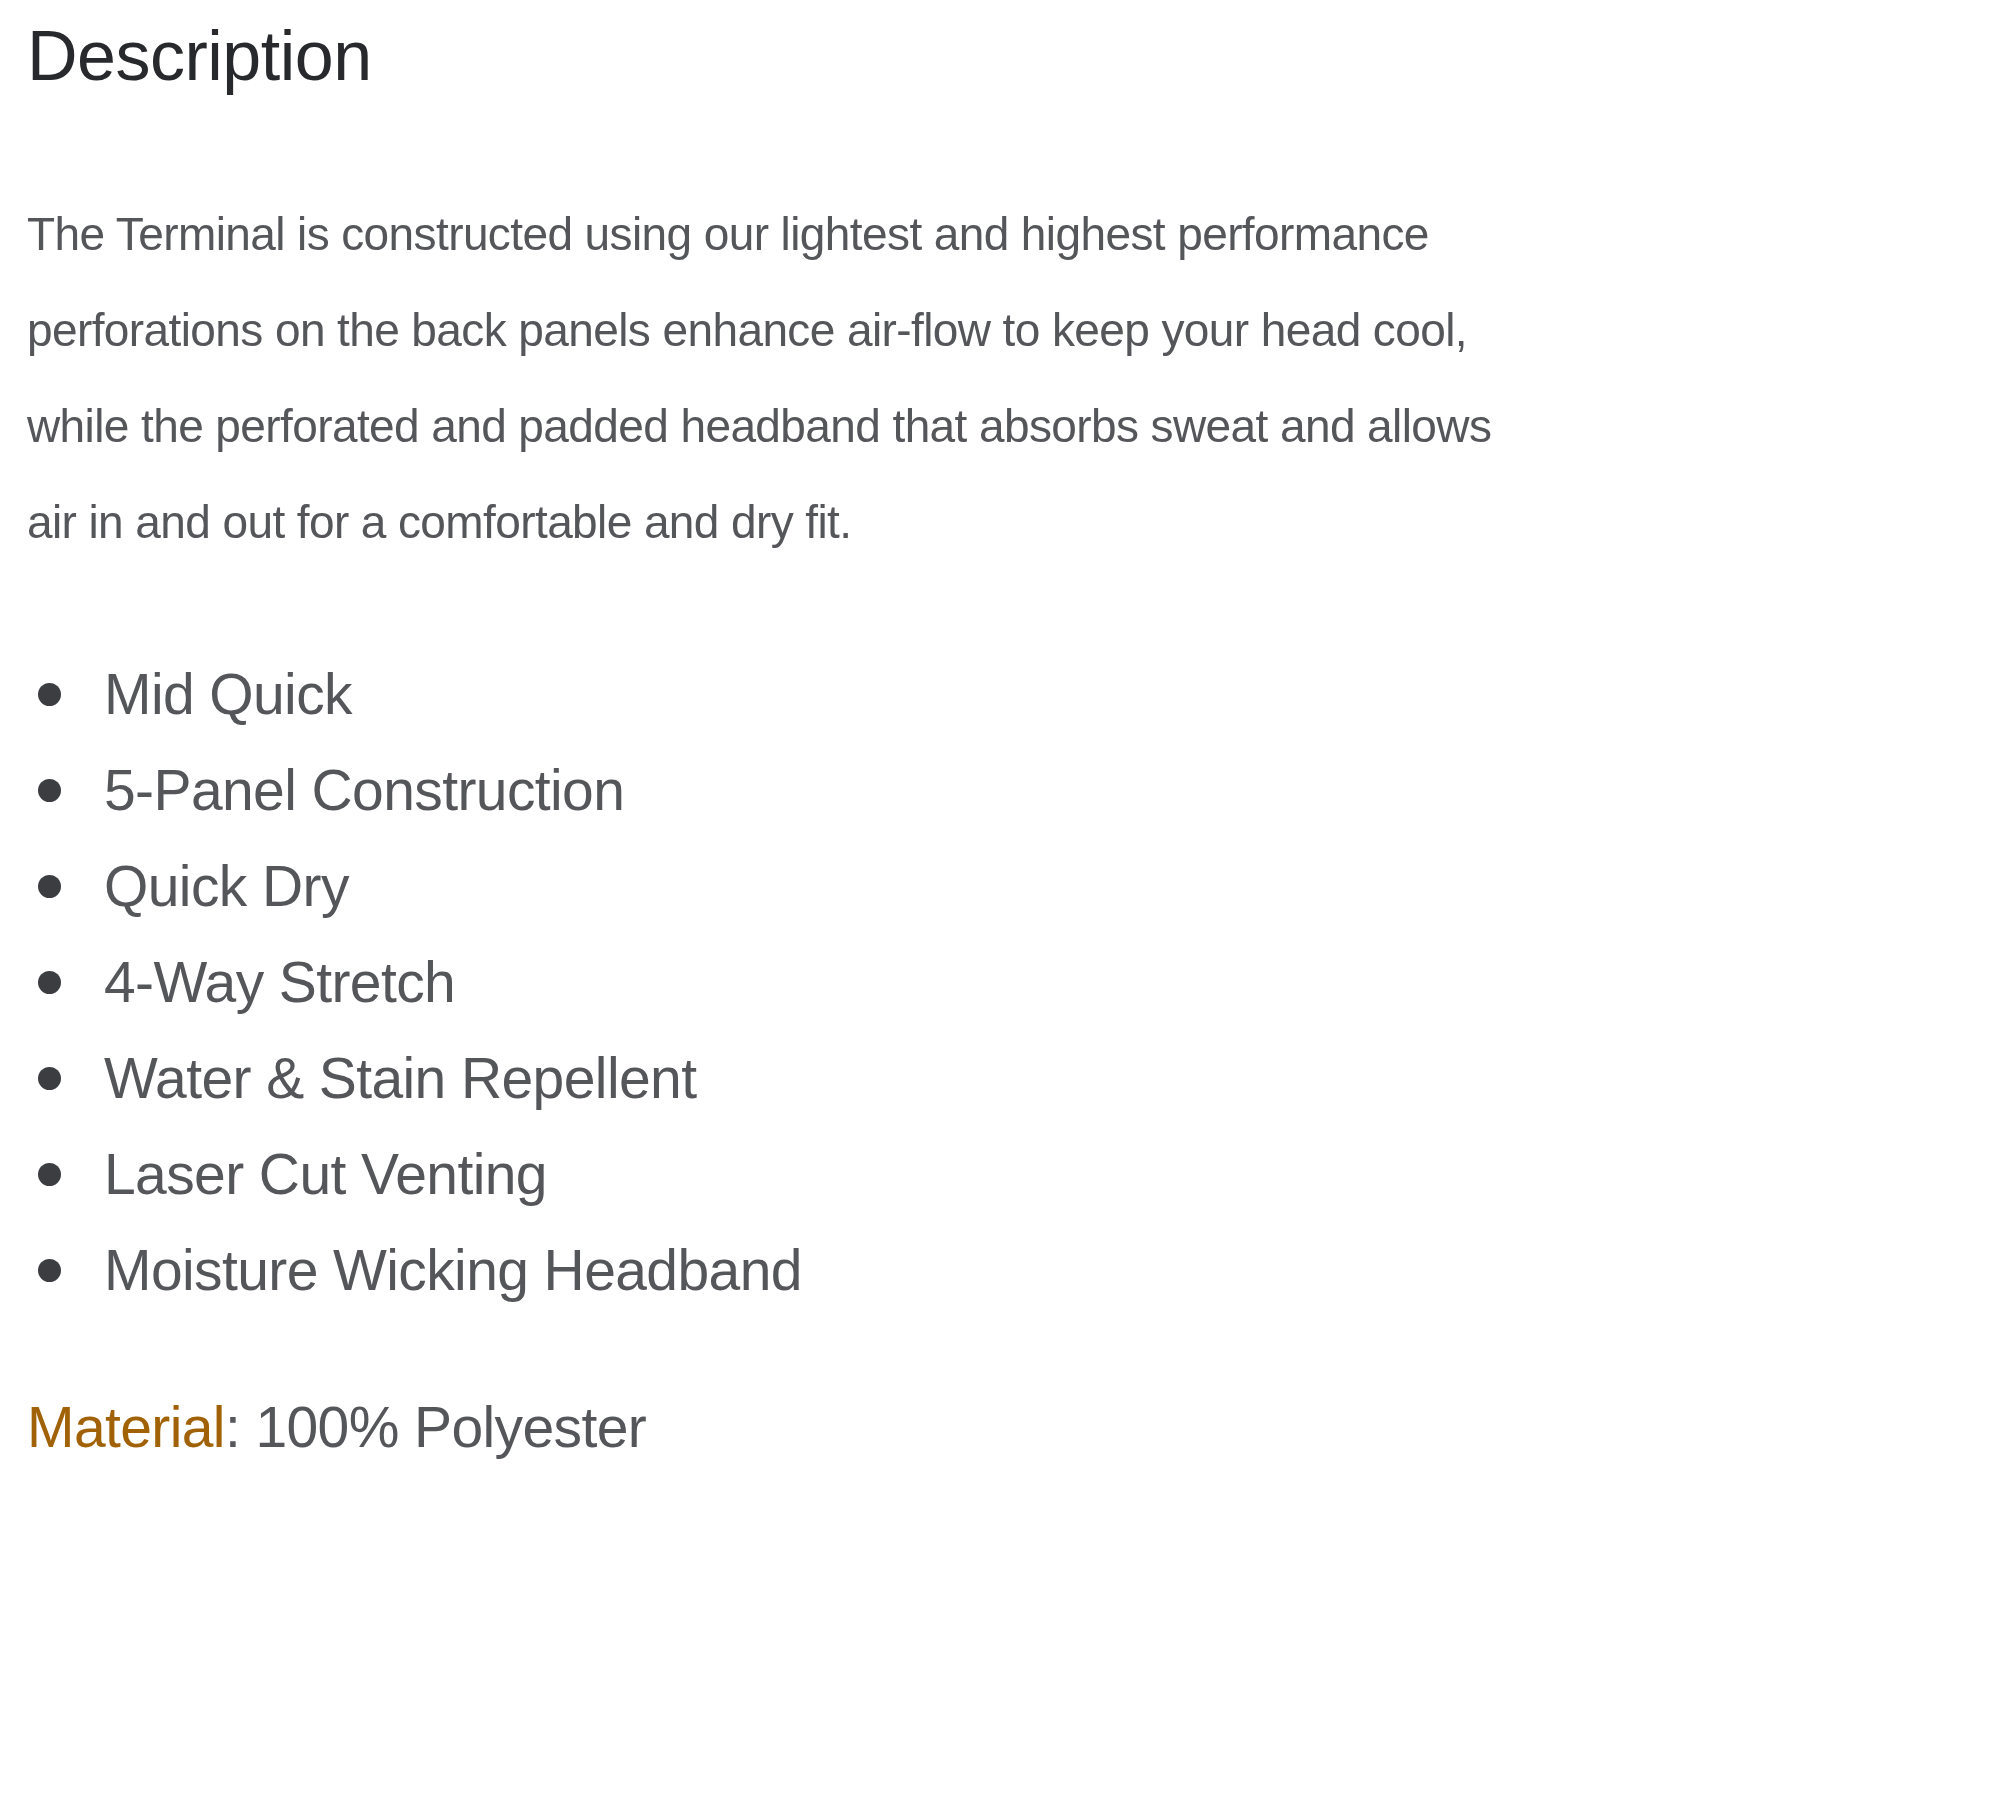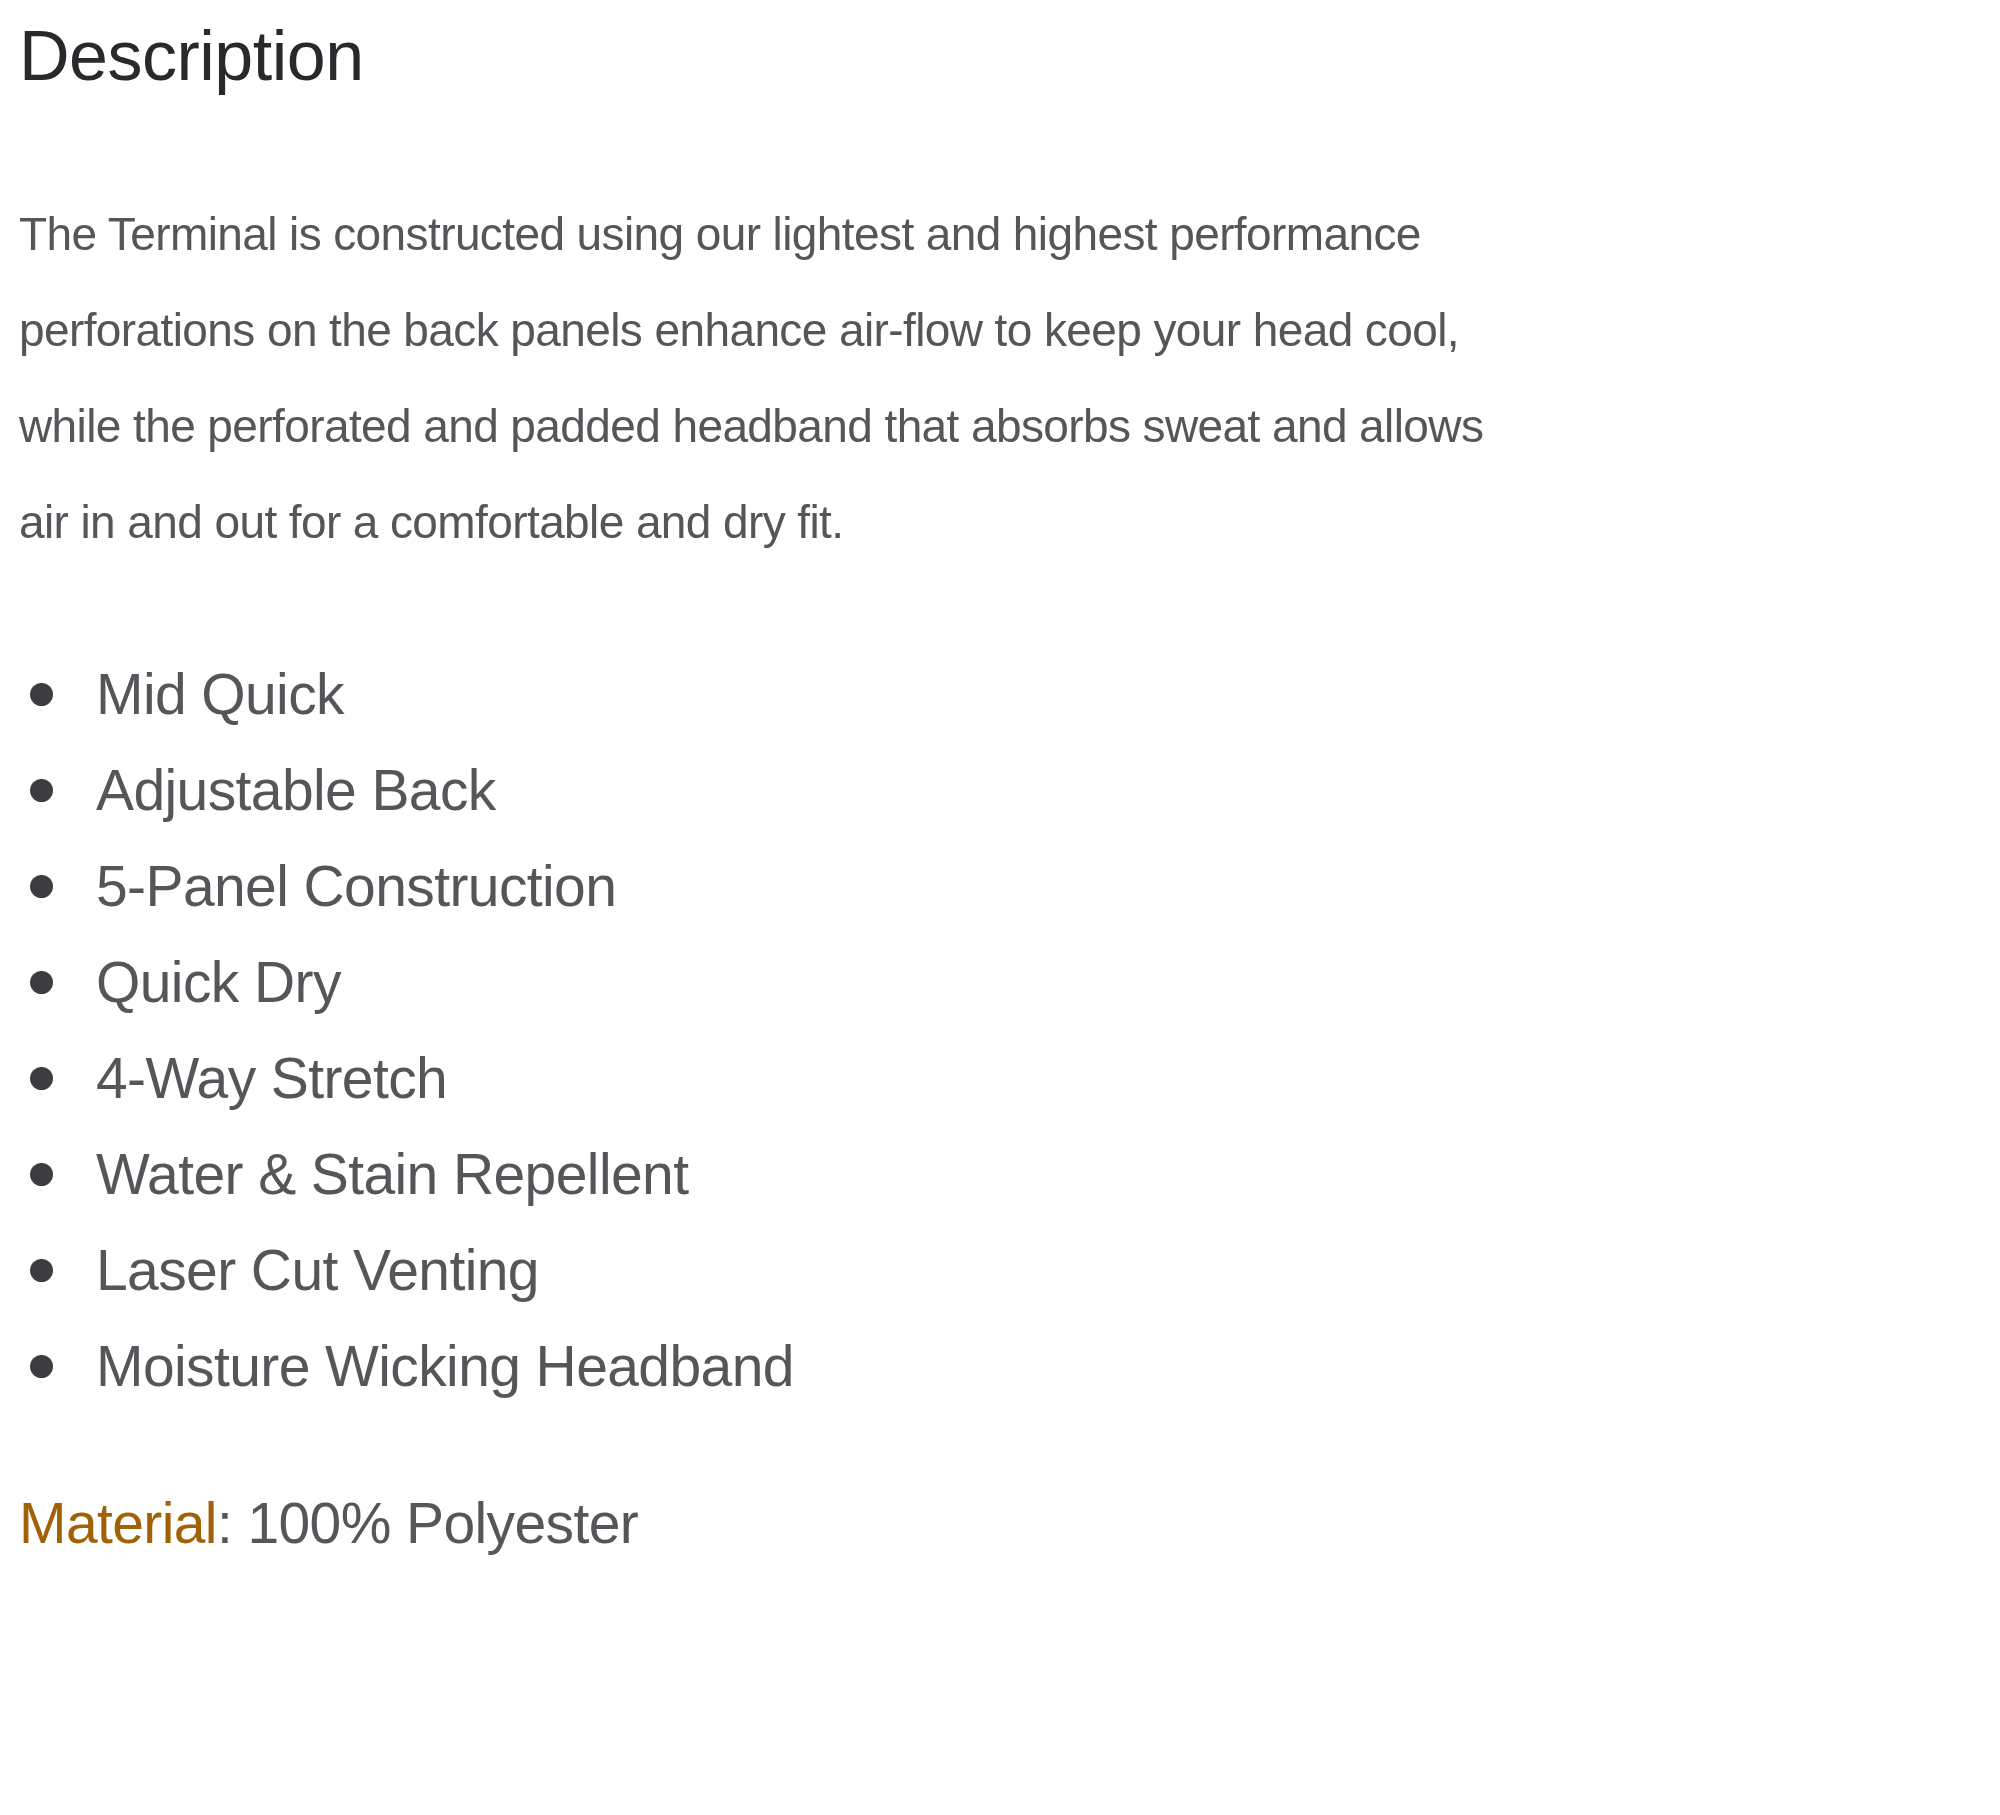--- a/index.html
+++ b/index.html
@@ -6,21 +6,21 @@
   html, body {
     background: #ffffff;
   }
   body {
     width: 2000px;
     height: 1815px;
     overflow: hidden;
     font-family: "Liberation Sans", "DejaVu Sans", sans-serif;
   }
   .description-section {
-    padding: 21px 15px 0 19px;
+    padding: 21px 15px 0 27px;
     width: 1728px;
     height: 1815px;
   }
   .section-heading {
     font-size: 70px;
     line-height: 70px;
     font-weight: 400;
     letter-spacing: -0.5px;
     color: #27292c;
   }
@@ -81,21 +81,20 @@
 
   <p class="description-paragraph">
       <span>The Terminal is constructed using our lightest and highest performance</span>
       <span>perforations on the back panels enhance air-flow to keep your head cool,</span>
       <span>while the perforated and padded headband that absorbs sweat and allows</span>
       <span>air in and out for a comfortable and dry fit.</span>
     </p>
 
   <ul class="feature-list">
       <li>Mid Quick</li>
-      <li>Adjustable Back</li>
       <li>5-Panel Construction</li>
       <li>Quick Dry</li>
       <li>4-Way Stretch</li>
       <li>Water &amp; Stain Repellent</li>
       <li>Laser Cut Venting</li>
       <li>Moisture Wicking Headband</li>
     </ul>
 
   <p class="material-line">
     <span class="material-label">Material</span><span>: 100% Polyester</span>

